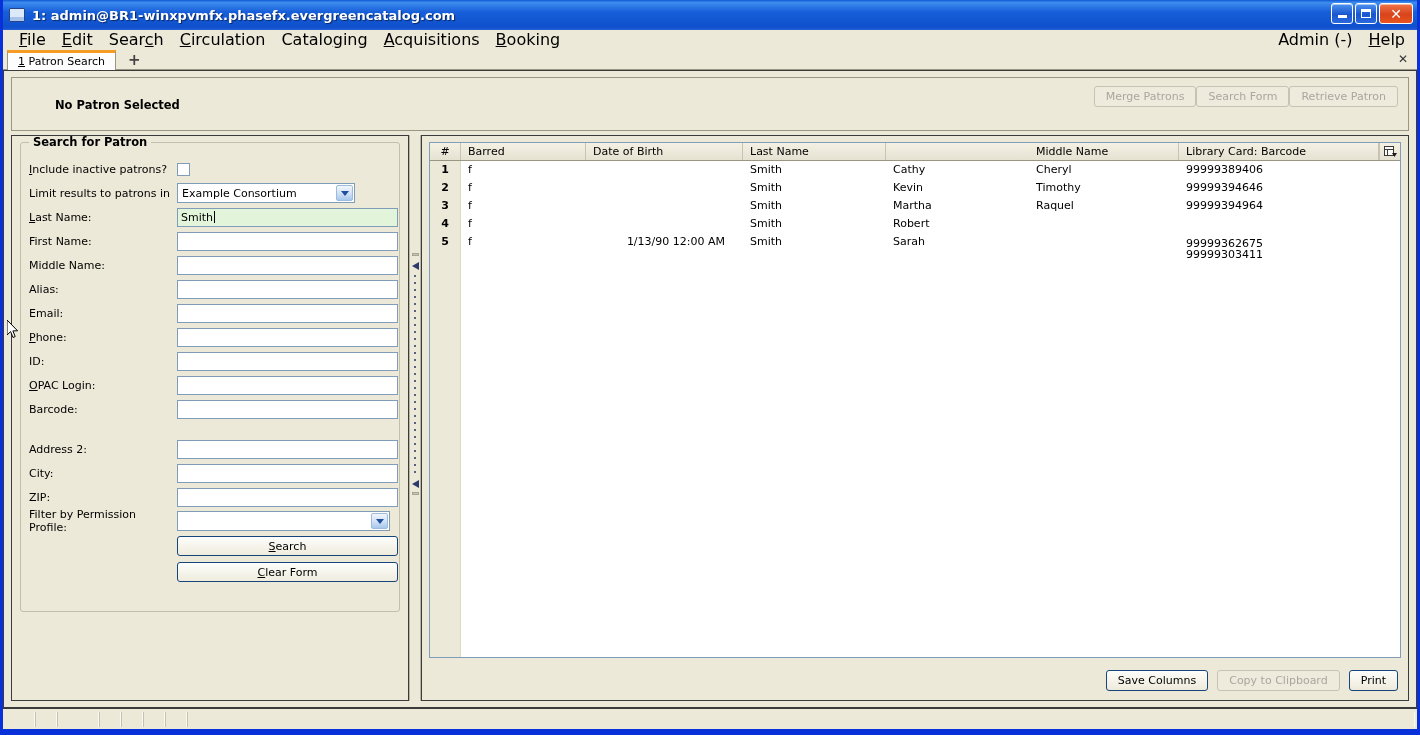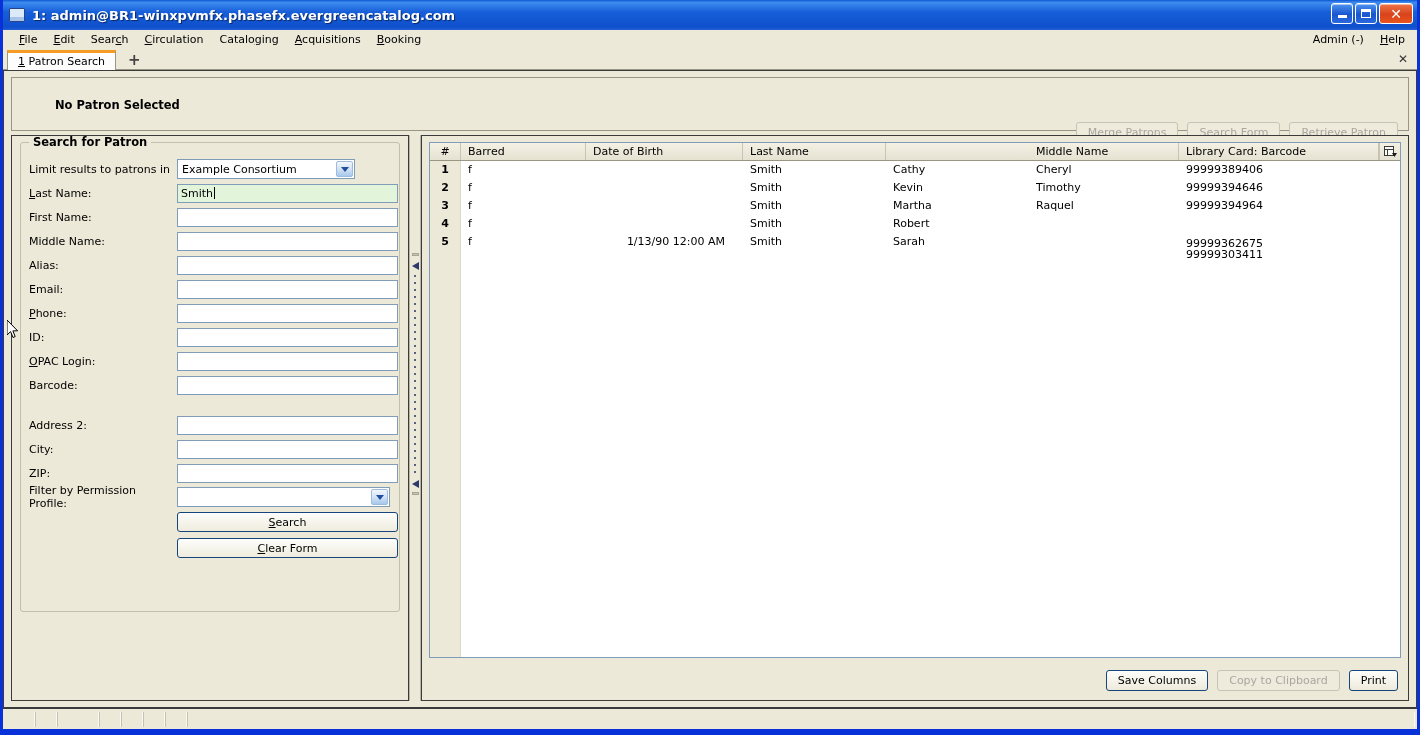--- a/index.html
+++ b/index.html
@@ -66,21 +66,21 @@
   .glyph-min { width: 9px; height: 3px; background: #fff; margin-top: 6px; }
   .glyph-max { width: 10px; height: 9px; border: 1px solid #fff; border-top-width: 3px; background: transparent; }
   .glyph-close { font-size: 14px; line-height: 12px; font-family: "DejaVu Sans", sans-serif; }
 
   
   .menubar {
     height: 19px;
     background: #ece9d8;
     display: flex; align-items: center;
     padding-left: 8px;
-    font-size: 11px; color: #000;
+    font-size: 16px; color: #000;
     border-bottom: 1px solid #ece9d8;
     position: relative;
   }
   .menu-item { padding: 2px 8px; cursor: default; white-space: nowrap; }
   .menu-right { position: absolute; right: 4px; display: flex; }
   .mnem { text-decoration: underline; }
 
   
   .tabbar {
     height: 21px;
@@ -129,21 +129,21 @@
     border: 1px solid #9a9684;
     background: #ece9d8;
     position: relative;
   }
   .patron-banner .label {
     position: absolute; left: 18px; top: 20px;
     font-size: 11.5px; font-weight: bold; color: #000; margin-left: 25px;
   }
   .banner-btns {
     position: absolute; right: 10px; top: 8px;
-    display: flex; gap: 9px; margin-top: 36px;
+    display: flex; 
   }
   .btn {
     font-family: "DejaVu Sans", sans-serif;
     font-size: 11px;
     padding: 3px 11px;
     background: linear-gradient(to bottom,#fdfdfa,#eeeadb);
     border: 1px solid #8a8779;
     border-radius: 3px;
     cursor: pointer;
     white-space: nowrap;
@@ -431,20 +431,24 @@
       </div>
     </div>
 
     <div class="panes">
 
       <div class="pane-left">
         <div class="fieldset">
           <div class="fieldset-legend">Search for Patron</div>
           <div class="form-rows">
 
+            <div class="frow">
+              <div class="lbl"><span class="mnem">I</span>nclude inactive patrons?</div>
+              <div class="checkbox"></div>
+            </div>
 
             <div class="frow">
               <div class="lbl">Limit results to patrons in</div>
               <div class="select">
                 <span>Example Consortium</span>
                 <span class="arrowbox">
                     <span class="chev"></span>
                   </span>
               </div>
             </div>

